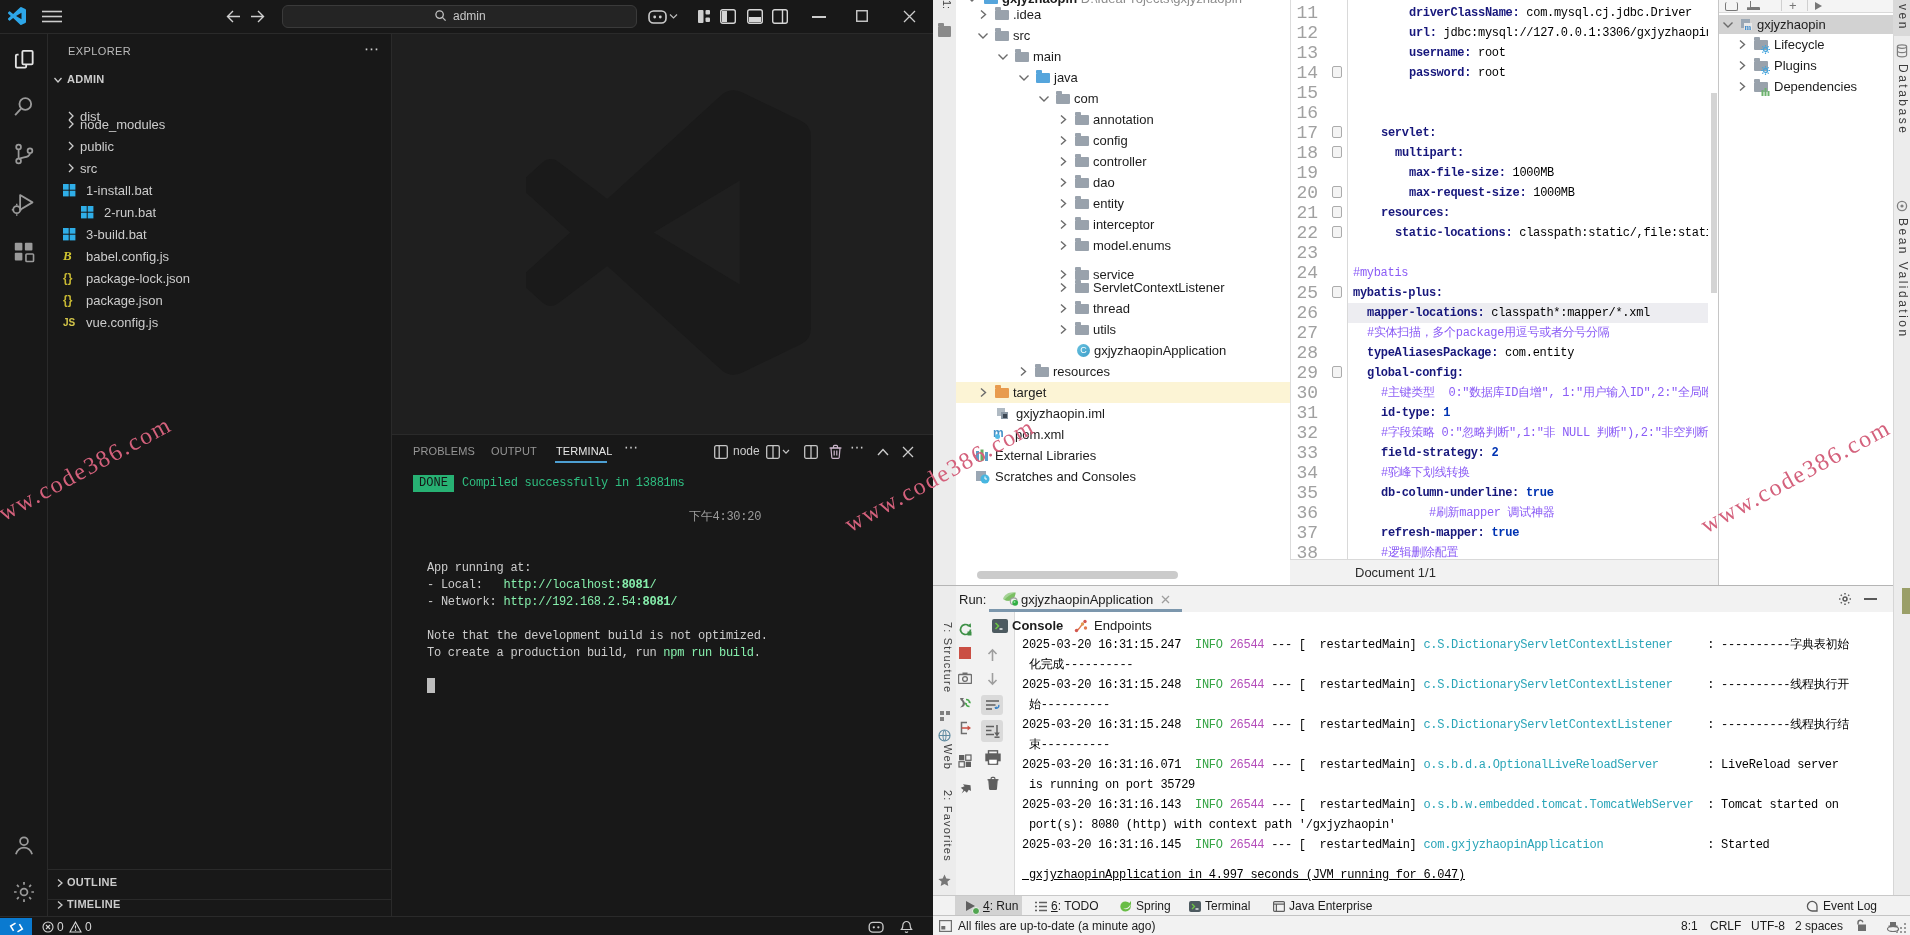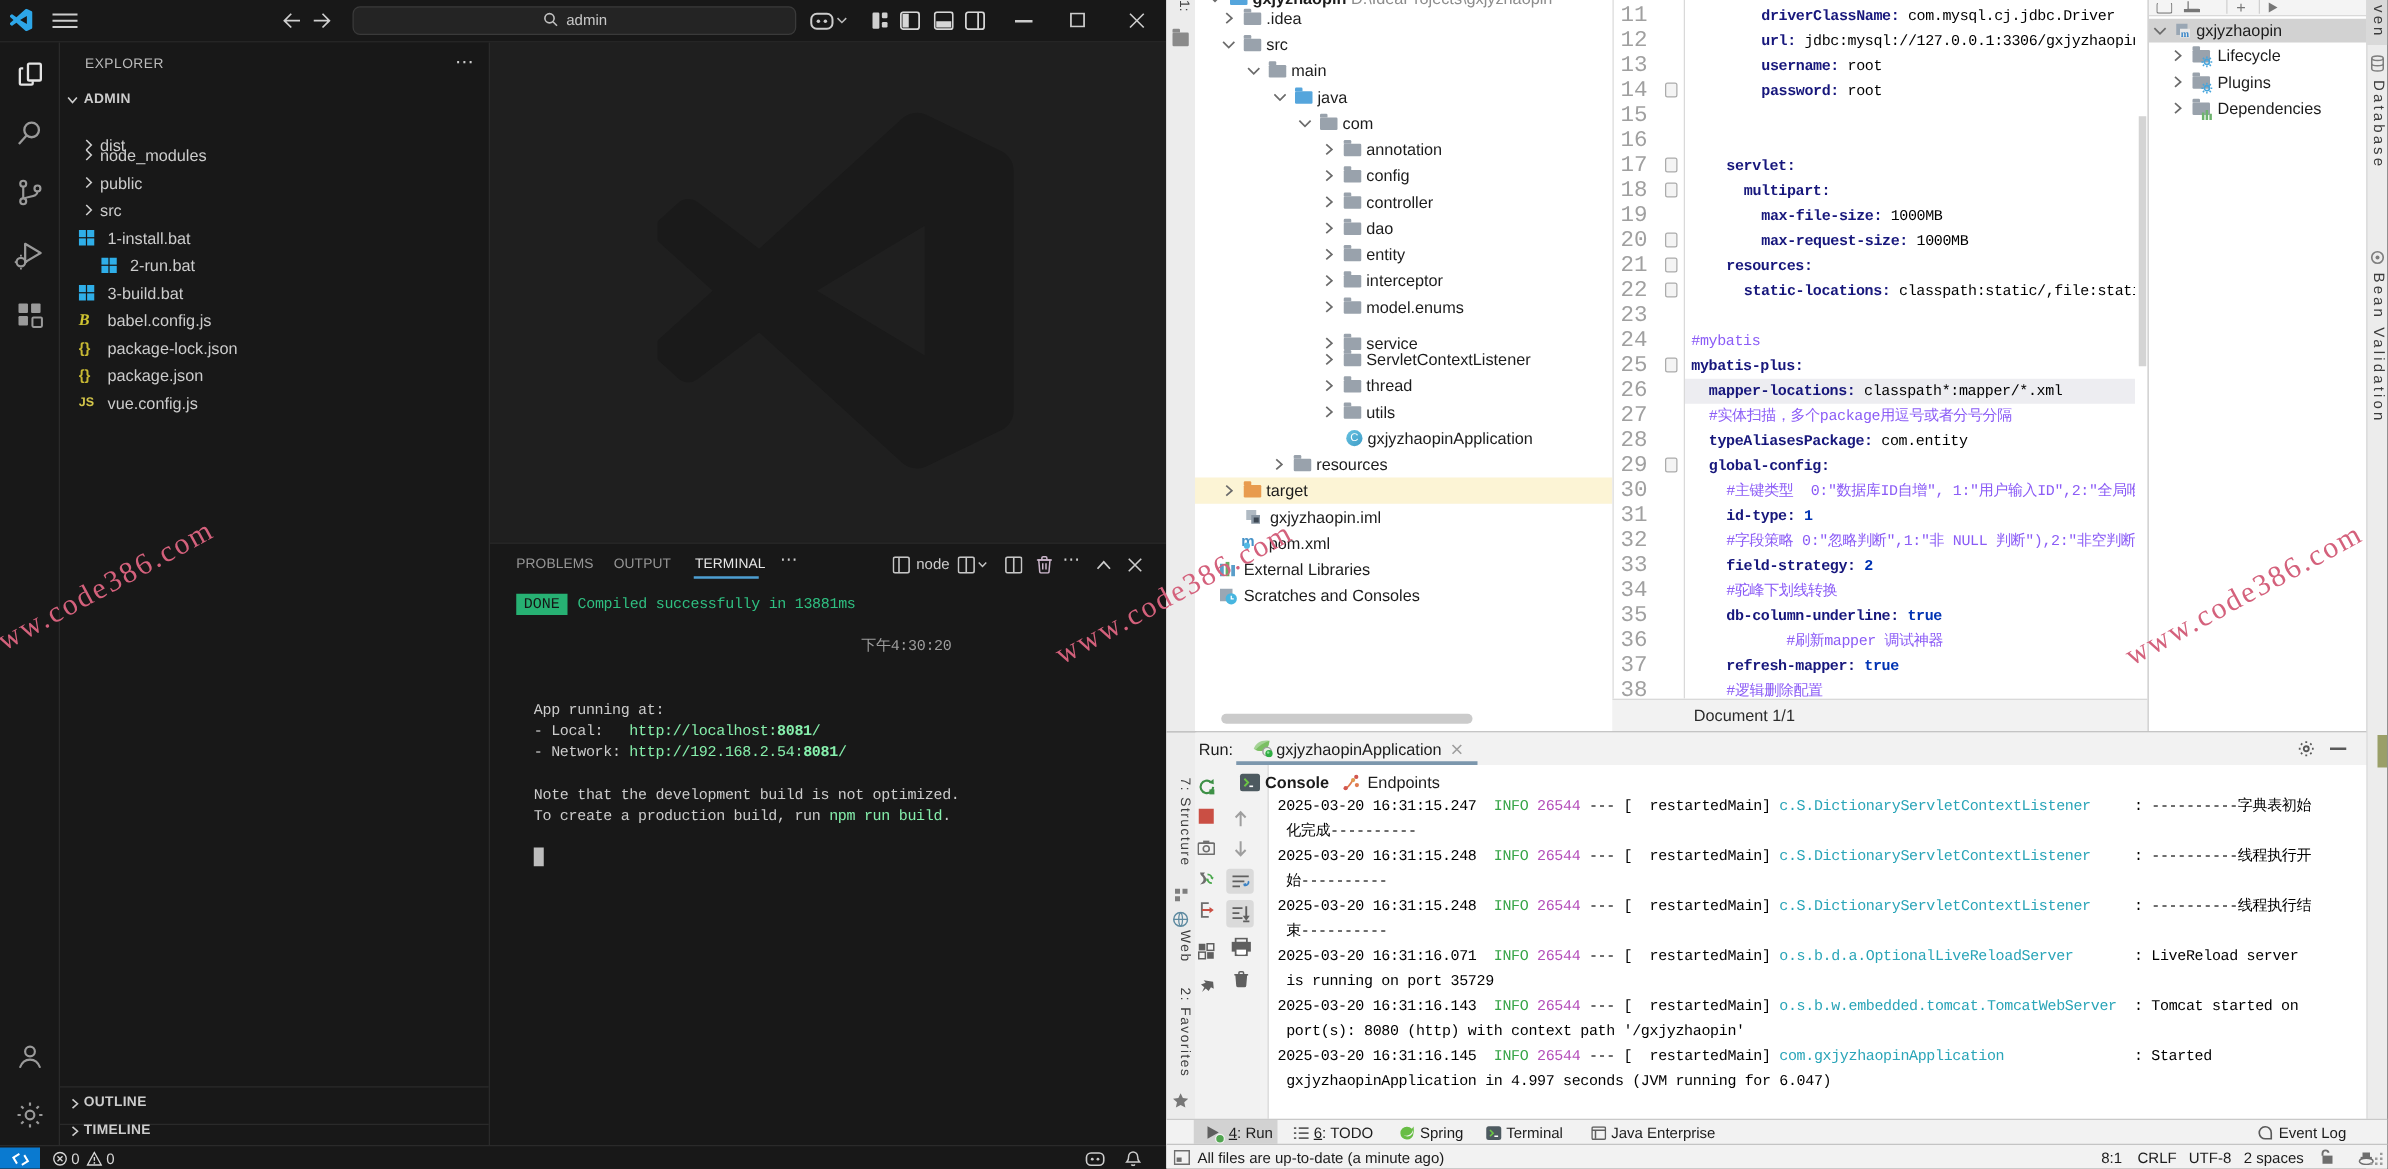--- a/index.html
+++ b/index.html
@@ -593,21 +593,21 @@
     <div class="log" style="top:69px;"> 化完成----------</div>
     <div class="log" style="top:89px;">2025-03-20 16:31:15.248  <span class="lgrn">INFO</span> <span class="lmag">26544</span> --- [  restartedMain] <span class="lcyn">c.S.DictionaryServletContextListener</span>     : ----------线程执行开</div>
     <div class="log" style="top:109px;"> 始----------</div>
     <div class="log" style="top:129px;">2025-03-20 16:31:15.248  <span class="lgrn">INFO</span> <span class="lmag">26544</span> --- [  restartedMain] <span class="lcyn">c.S.DictionaryServletContextListener</span>     : ----------线程执行结</div>
     <div class="log" style="top:149px;"> 束----------</div>
     <div class="log" style="top:169px;">2025-03-20 16:31:16.071  <span class="lgrn">INFO</span> <span class="lmag">26544</span> --- [  restartedMain] <span class="lcyn">o.s.b.d.a.OptionalLiveReloadServer</span>       : LiveReload server</div>
     <div class="log" style="top:189px;"> is running on port 35729</div>
     <div class="log" style="top:209px;">2025-03-20 16:31:16.143  <span class="lgrn">INFO</span> <span class="lmag">26544</span> --- [  restartedMain] <span class="lcyn">o.s.b.w.embedded.tomcat.TomcatWebServer</span>  : Tomcat started on</div>
     <div class="log" style="top:229px;"> port(s): 8080 (http) with context path '/gxjyzhaopin'</div>
     <div class="log" style="top:249px;">2025-03-20 16:31:16.145  <span class="lgrn">INFO</span> <span class="lmag">26544</span> --- [  restartedMain] <span class="lcyn">com.gxjyzhaopinApplication</span>               : Started</div>
-    <div class="log" style="top:269px;"> gxjyzhaopinApplication in 4.997 seconds (JVM running for 6.047)</div>
+    <div class="log" style="top:279px;text-decoration:underline;"> gxjyzhaopinApplication in 4.997 seconds (JVM running for 6.047)</div>
   </div>
 
   <div class="a" style="left:969px;top:588px;width:8px;height:26px;background:#9a9f68;"></div>
   <div class="a" id="ibot" style="left:0;top:895px;width:977px;height:20px;background:#f2f2f2;border-top:1px solid #c9c9c9;font-size:12px;color:#1c1c1c;">
     <div class="a" style="left:22px;top:0;width:67px;height:20px;background:#d2d2d2;"></div>
     <div class="a" style="left:33px;top:5px;width:0;height:0;border-left:9px solid #5f5f5f;border-top:5px solid transparent;border-bottom:5px solid transparent;"></div>
     <div class="a" style="left:39px;top:11px;width:6px;height:6px;border-radius:50%;background:#51a550;border:1px solid #f2f2f2;"></div>
     <div class="a" style="left:50px;top:3px;"><u>4</u>: Run</div>
     <svg class="a" style="left:102px;top:5px" width="12" height="11" viewBox="0 0 12 11">
           <g stroke="#5f5f5f" stroke-width="1.3">

